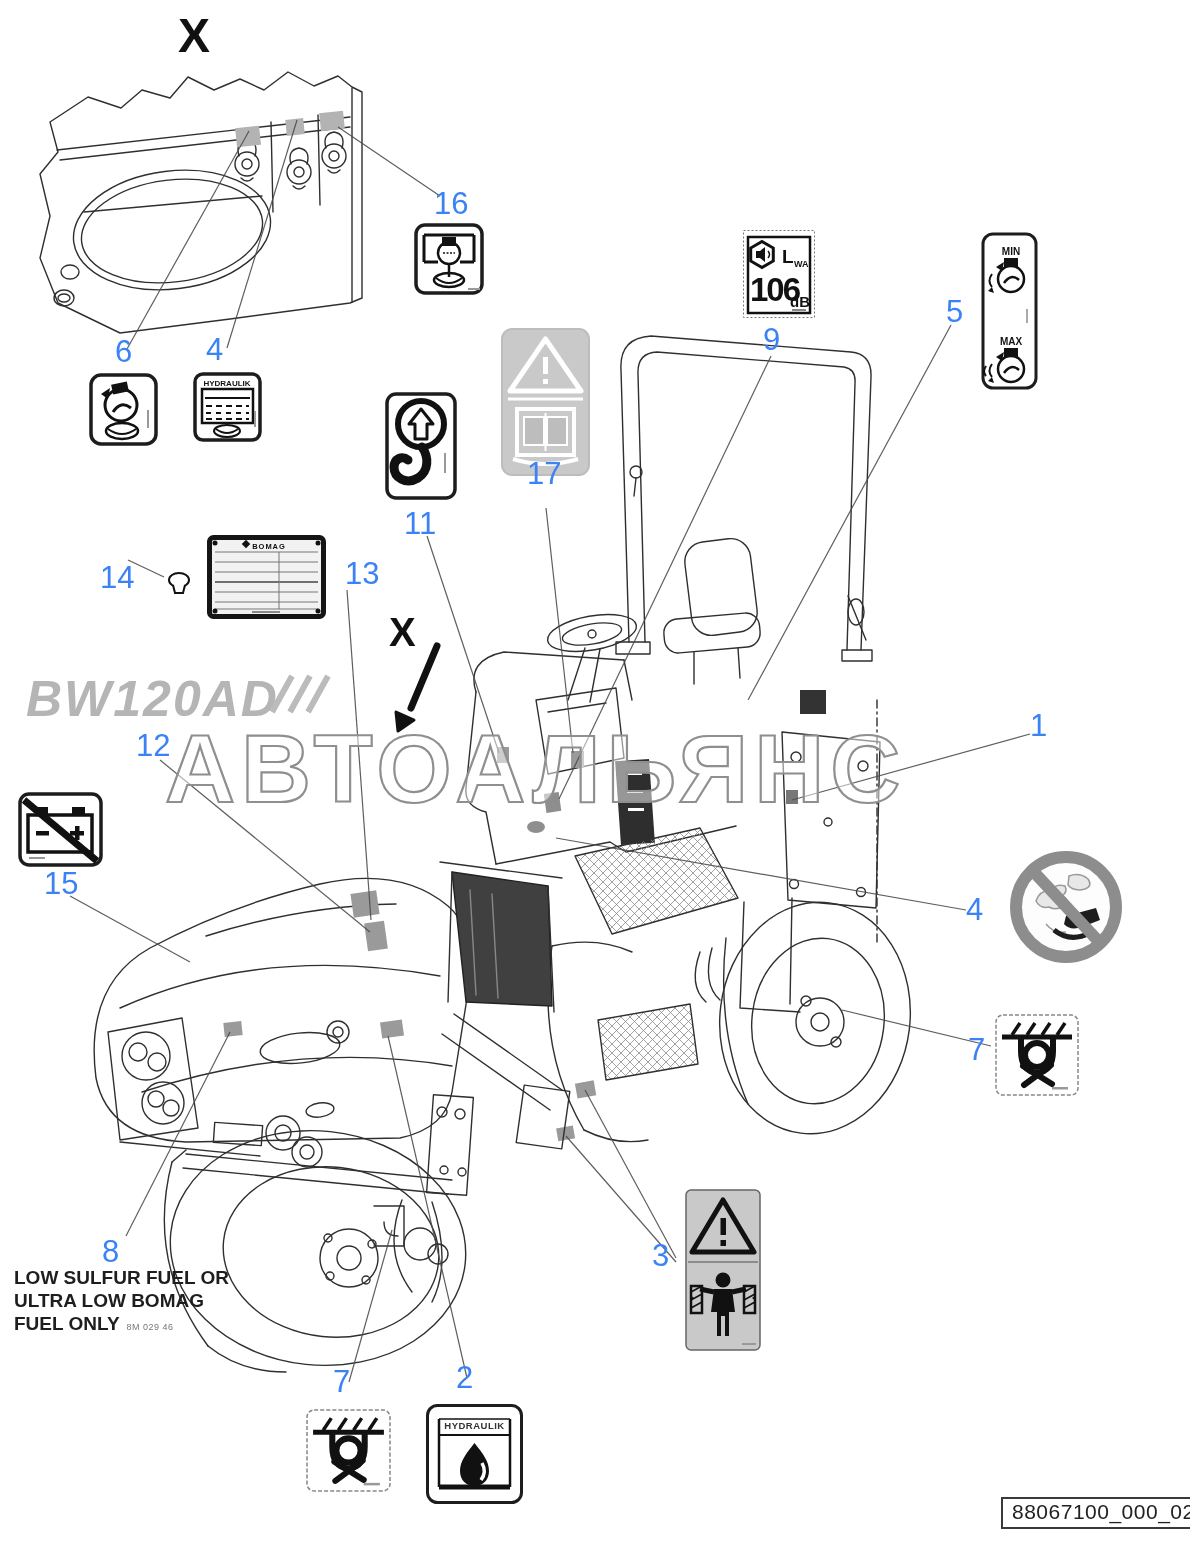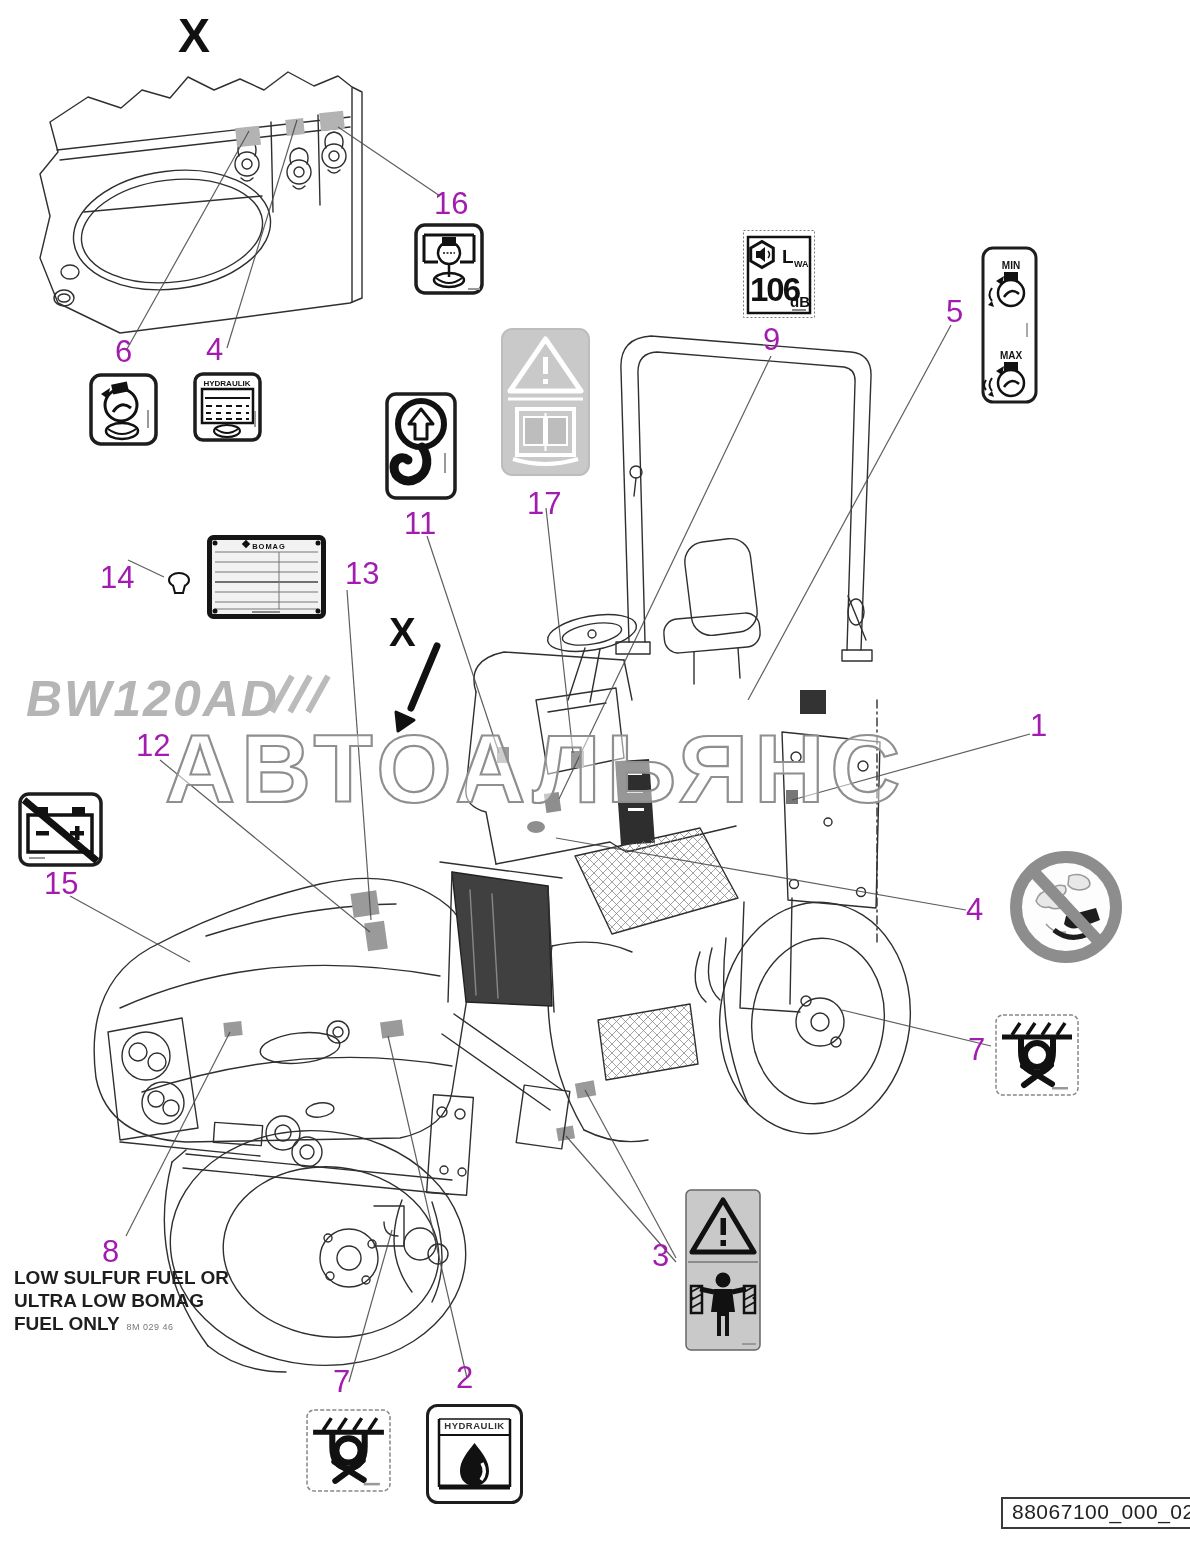--- a/index.html
+++ b/index.html
@@ -1,20 +1,20 @@
 <!DOCTYPE html>
 <html><head>
 <meta charset="utf-8">
 <style>
   html,body{margin:0;padding:0;background:#fff;}
   #stage{position:relative;width:1190px;height:1546px;background:#ffffff;overflow:hidden;
          font-family:"Liberation Sans",sans-serif;}
   #art{position:absolute;left:0;top:0;}
   svg text{font-family:"Liberation Sans","DejaVu Sans",sans-serif;}
-  .callout{position:absolute;font:400 31px "Liberation Sans",sans-serif;color:#a21caf;z-index:6;}
+  .callout{position:absolute;font:400 31px "Liberation Sans",sans-serif;color:#3b82f6;z-index:6;}
   .xmark{position:absolute;font:700 48px "Liberation Sans",sans-serif;color:#111;z-index:6;}
   .xmark.xmid{font-size:40px;}
   .decal{position:absolute;z-index:4;}
   .fuel-note{position:absolute;left:14px;top:1266px;width:236px;text-align:left;
              font:700 19px/23px "Liberation Sans",sans-serif;color:#1e1e1e;z-index:5;}
   .fuel-code{font-size:9px;font-weight:400;color:#777;margin-left:7px;letter-spacing:0.5px;}
   .drawing-number{position:absolute;left:1001px;top:1497px;border:2px solid #3a3a3a;
                   padding:1px 9px 3px 9px;font:400 21px "Liberation Sans",sans-serif;
                   color:#222;letter-spacing:0.5px;z-index:5;background:#fff;}
 </style>
@@ -235,21 +235,21 @@
 </svg>
 
 <div class="xmark" style="left:178px;top:8px">X</div>
 <div class="xmark xmid" style="left:389px;top:610px">X</div>
 
 <div class="callout" style="left:115px;top:334px">6</div>
 <div class="callout" style="left:206px;top:332px">4</div>
 <div class="callout" style="left:434px;top:186px">16</div>
 <div class="callout" style="left:763px;top:322px">9</div>
 <div class="callout" style="left:946px;top:294px">5</div>
-<div class="callout" style="left:527px;top:486px">17</div>
+<div class="callout" style="left:527px;top:456px">17</div>
 <div class="callout" style="left:404px;top:506px">11</div>
 <div class="callout" style="left:100px;top:560px">14</div>
 <div class="callout" style="left:345px;top:556px">13</div>
 <div class="callout" style="left:136px;top:728px">12</div>
 <div class="callout" style="left:1030px;top:708px">1</div>
 <div class="callout" style="left:966px;top:892px">4</div>
 <div class="callout" style="left:44px;top:866px">15</div>
 <div class="callout" style="left:968px;top:1032px">7</div>
 <div class="callout" style="left:102px;top:1234px">8</div>
 <div class="callout" style="left:652px;top:1238px">3</div>
@@ -314,21 +314,21 @@
       <path d="M26,22 q3,3.5 0,7" stroke="#111" stroke-width="1.5" fill="none"></path>
     </g>
     <text x="40" y="34" font-size="19" font-weight="bold" fill="#111">L</text>
     <text x="52" y="38" font-size="9" font-weight="bold" fill="#111">WA</text>
     <text x="8" y="72" font-size="33" font-weight="bold" letter-spacing="-2" fill="#111">106</text>
     <text x="48" y="78" font-size="15" font-weight="bold" fill="#111">dB</text>
     <rect x="50" y="80" width="14" height="2" fill="#888"></rect>
   </svg>
 </div>
 
-<div class="decal" style="left:980px;top:245px">
+<div class="decal" style="left:980px;top:231px">
   <svg width="59" height="160" viewBox="0 0 59 160">
     <rect x="3" y="3" width="53" height="154" rx="10" fill="#fff" stroke="#1d1d1d" stroke-width="3"></rect>
     <text x="31" y="24" font-size="10" font-weight="bold" text-anchor="middle" fill="#111">MIN</text>
     <g transform="translate(31,48)">
       <circle r="13" fill="#fff" stroke="#111" stroke-width="2.5"></circle>
       <rect x="-7" y="-21" width="14" height="9" fill="#111"></rect>
       <path d="M-7,-17 l-8,5 6,4 z" fill="#111"></path>
       <path d="M-7,4 Q0,-6 8,1" stroke="#111" stroke-width="2.5" fill="none"></path>
       <path d="M-19,-5 q-5,7 0,13" stroke="#111" stroke-width="2" fill="none"></path>
       <path d="M-19,8 l-4,4 6,2 z" fill="#111"></path>

